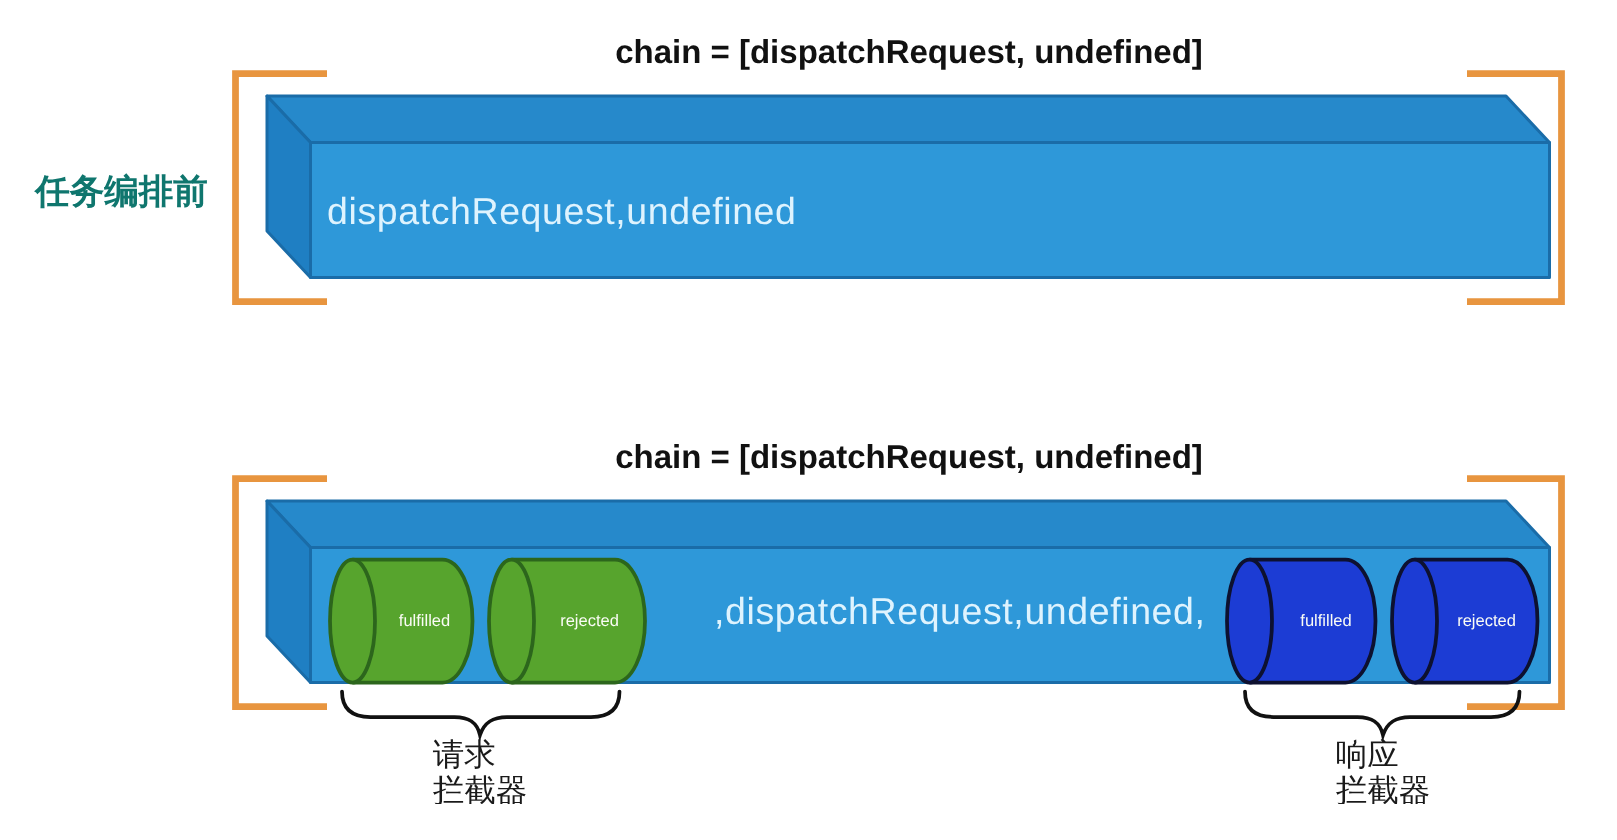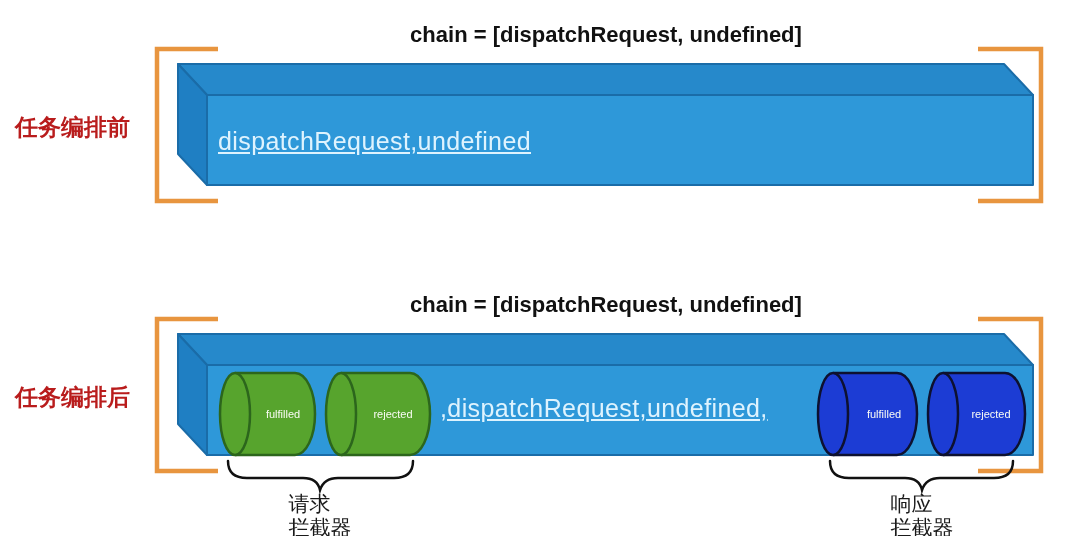--- a/index.html
+++ b/index.html
@@ -8,26 +8,26 @@
     position:relative; width:1078px; height:536px; background:#ffffff;
     font-family:"Liberation Sans","DejaVu Sans",sans-serif; overflow:hidden;
   }
   .canvas svg { position:absolute; left:0; top:0; }
 
   .chain-title {
     position:absolute; left:390px; width:432px; text-align:center;
     font-size:22px; font-weight:bold; color:#111111; white-space:nowrap;
   }
   .section-label {
-    position:absolute; left:15px; width:132px; 
-    font-size:23px; font-weight:bold; color:#b91c1c; white-space:nowrap;
+    position:absolute; left:15px; width:132px; text-align:center;
+    font-size:23px; font-weight:bold; color:#0f766e; white-space:nowrap;
   }
   .box-text {
     position:absolute; font-size:25px; color:#DEF3FE;
-    letter-spacing:0.4px; white-space:nowrap;text-decoration:underline;
+    letter-spacing:0.4px; white-space:nowrap;
   }
   .cyl-label {
     position:absolute; transform:translate(-50%,-50%);
     font-size:11px; color:#FAFCF5; white-space:nowrap;
   }
   .brace-label {
     position:absolute; transform:translateX(-50%); text-align:left;
     font-size:21px; line-height:24px; color:#1a1a1a; white-space:nowrap;
   }
 
@@ -85,22 +85,21 @@
 
     <path class="brace" d="M 228,461 C 228,473 235,478 247,478 L 303,478 C 312,478 318,481 320,490 C 323,481 329,478 338,478 L 394,478 C 406,478 413,473 413,461"></path>
     <path class="brace" d="M 830,461 C 830,473 837,478 849,478 L 905,478 C 914,478 920,481 922,490 C 925,481 931,478 940,478 L 994,478 C 1006,478 1013,473 1013,461"></path>
   </svg>
 
   <div class="chain-title" style="top:22px;">chain = [dispatchRequest, undefined]</div>
   <div class="section-label" style="top:112px;">任务编排前</div>
   <div class="box-text" style="left:218px; top:127px;">dispatchRequest,undefined</div>
 
   <div class="chain-title" style="top:292px;">chain = [dispatchRequest, undefined]</div>
-  <div class="section-label" style="top:382px;">任务编排后</div>
-  <div class="box-text" style="left:440px; top:394px;">,dispatchRequest,undefined,</div>
+  <div class="box-text" style="left:476px; top:394px;">,dispatchRequest,undefined,</div>
 
   <div class="cyl-label" style="left:283px; top:414px;">fulfilled</div>
   <div class="cyl-label" style="left:393px; top:414px;">rejected</div>
   <div class="cyl-label" style="left:884px; top:414px;">fulfilled</div>
   <div class="cyl-label" style="left:991px; top:414px;">rejected</div>
 
   <div class="brace-label" style="left:320px; top:492px;">
     <div>请求</div>
     <div>拦截器</div>
   </div>

